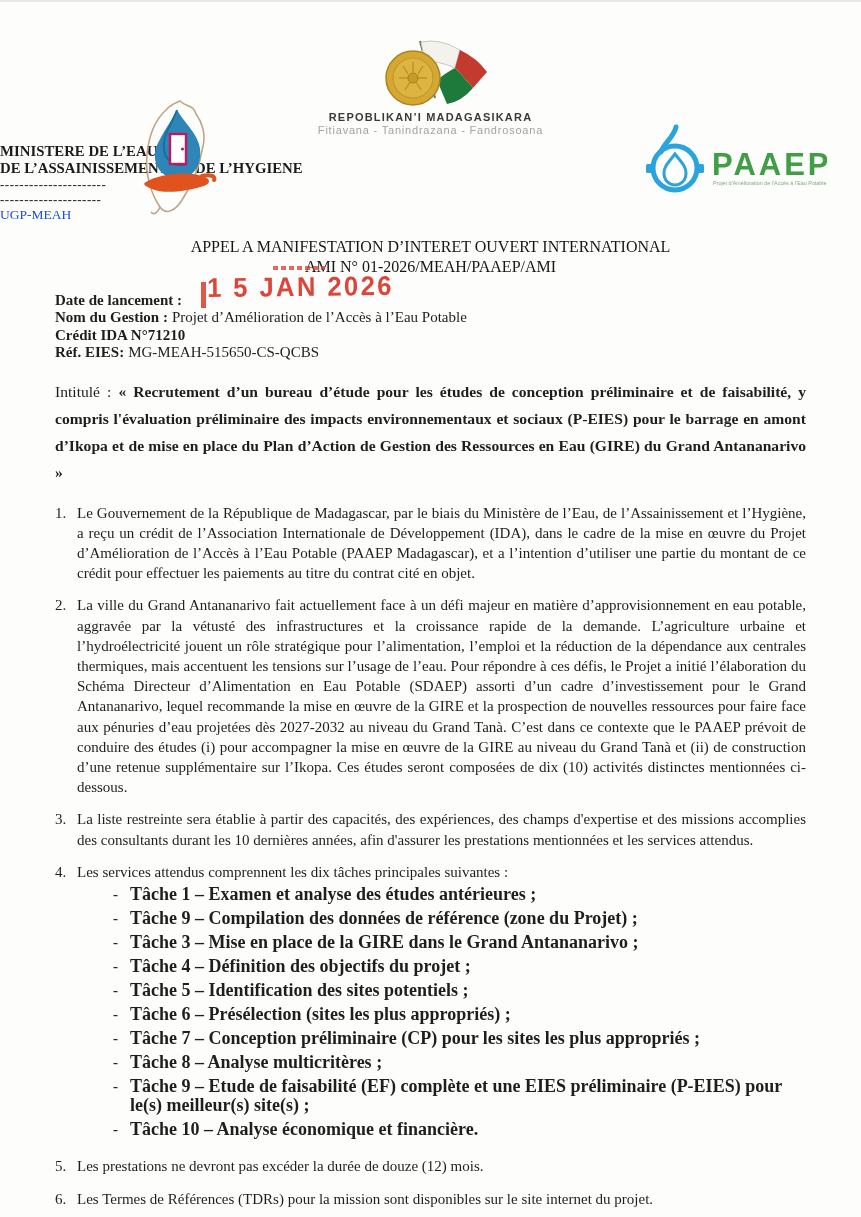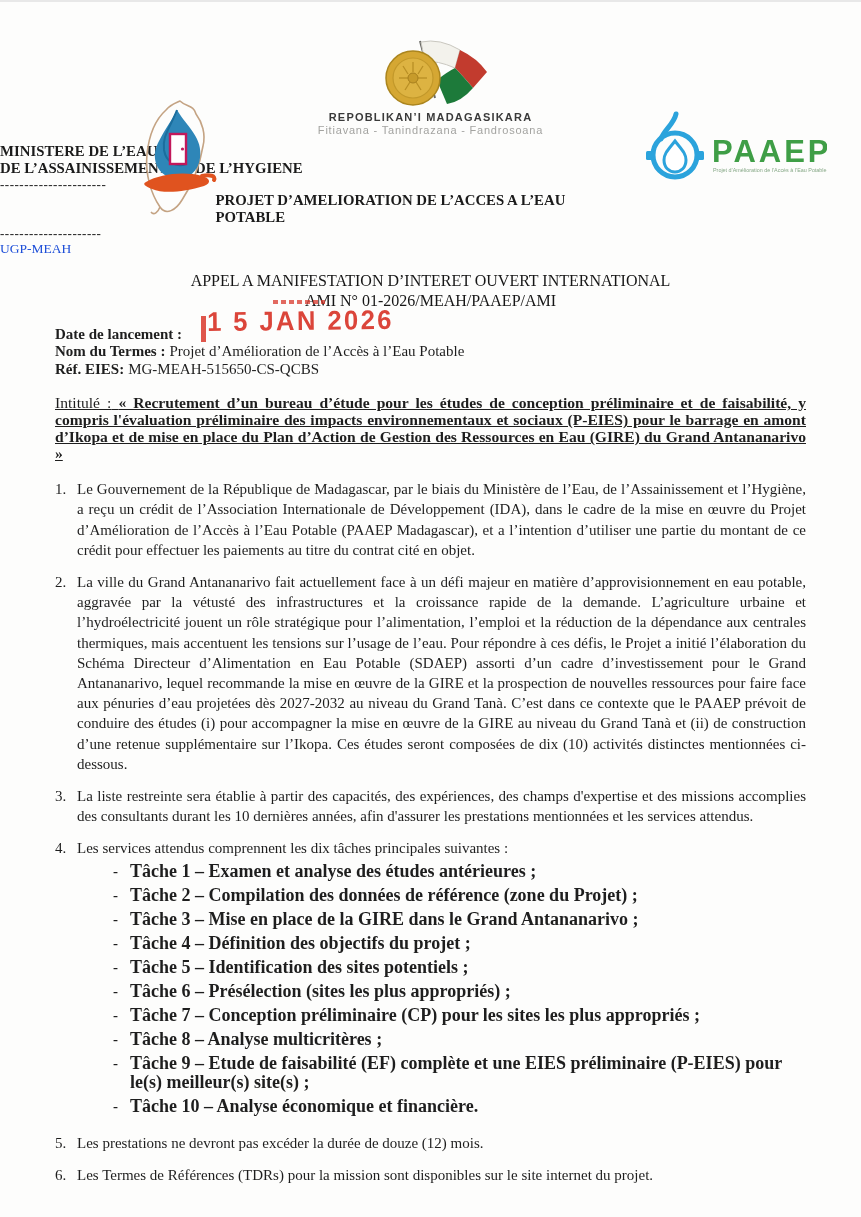--- a/index.html
+++ b/index.html
@@ -23,21 +23,21 @@
     font-weight: 700; font-size: 11px; letter-spacing: 1.2px;
     color: #3a3a3a; margin-top: 1px;
   }
   .emblem-motto {
     font-family: "Liberation Sans", sans-serif;
     font-size: 11px; letter-spacing: 0.8px; color: #a3a3a0; margin-top: 1px;
   }
 
   
   .logo-meah { position: absolute; left: 118px; top: 96px; }
-  .logo-paaep { position: absolute; left: 642px; top: 106px; }
+  .logo-paaep { position: absolute; left: 642px; top: 119px; }
 
   
   .header-center { margin-top: 7px; line-height: 17px; }
   .h-bold { font-weight: 700; font-size: 14.8px; color: #1b1b1b; }
   .h-sep { font-weight: 700; font-size: 13px; letter-spacing: 0.5px; line-height: 15px; color: #2a2a2a; }
   .h-unit { font-size: 13.5px; line-height: 16px; color: #1d4ed8; }
   .proj-block { width: 430px; margin: 0 auto; }
 
   
   .doc-title { text-align: center; margin-top: 14px; line-height: 20px; }
@@ -63,23 +63,22 @@
   }
   .stamp-dashes {
     position: absolute; left: 218px; top: -26px;
     width: 52px; height: 4px; opacity: 0.75;
     background: repeating-linear-gradient(90deg, #d9382c 0 5px, transparent 5px 8px);
   }
 
   
   .intitule {
     margin: 16px 55px 0 55px;
-    font-size: 15.6px; line-height: 17px;
+    font-size: 15.6px; line-height: 27px;
     text-align: justify;
-    text-decoration: underline;
   }
   .intitule .lbl { font-weight: 400; }
   .intitule .txt { font-weight: 700; }
 
   
   .num-list { margin: 17px 55px 0 55px; }
   .item { display: flex; margin-bottom: 12px; }
   .item .num { width: 22px; flex: none; font-size: 15px; line-height: 20.2px; }
   .item .body { flex: 1; font-size: 15px; line-height: 20.2px; text-align: justify; }
 
@@ -148,42 +147,41 @@
       <path d="M33,33 C39,41 44,45 44,52 C44,59.5 39,64 33,64 C27,64 22,59.5 22,52 C22,45 27,41 33,33 Z" fill="#ffffff" stroke="#2ba3dc" stroke-width="3"></path>
       <text x="70" y="54" font-family="Liberation Sans, sans-serif" font-size="31" font-weight="700" fill="#3f9e46" letter-spacing="3">PAAEP</text>
       <text x="71" y="64" font-family="Liberation Sans, sans-serif" font-size="5.4" fill="#86a886">Projet d’Amélioration de l’Accès à l’Eau Potable</text>
     </svg>
   </div>
 
   <div class="header-center">
     <div class="h-bold">MINISTERE DE L’EAU,</div>
     <div class="h-bold">DE L’ASSAINISSEMENT ET DE L’HYGIENE</div>
     <div class="h-sep">----------------------</div>
-    <div class="proj-block">
-      <div class="h-bold">PROJET D’AMELIORATION DE L’ACCES A L’EAU</div>
-      <div class="h-bold">POTABLE</div>
-    </div>
     <div class="h-sep">---------------------</div>
     <div class="h-unit">UGP-MEAH</div>
   </div>
 
   <div class="doc-title">
     <div>APPEL A MANIFESTATION D’INTERET OUVERT INTERNATIONAL</div>
     <div>AMI N° 01-2026/MEAH/PAAEP/AMI</div>
   </div>
 
   <div class="meta">
     <div class="stamp-dashes"></div>
     <div class="stamp-bar"></div>
     <div class="stamp">1 5 JAN 2026</div>
     <div>
       <b>Date de lancement :</b>
     </div>
     <div>
-      <b>Nom du Termes :</b><span class="val">Projet d’Amélioration de l’Accès à l’Eau Potable</span>
+      <b>Nom du Gestion :</b><span class="val">Projet d’Amélioration de l’Accès à l’Eau Potable</span>
+    </div>
+    <div>
+      <b>Crédit IDA N°71210</b>
     </div>
     <div>
       <b>Réf. EIES:</b><span class="val">MG-MEAH-515650-CS-QCBS</span>
     </div>
   </div>
 
   <div class="intitule">
     <span class="lbl">Intitulé :</span>
     <span class="txt">« Recrutement d’un bureau d’étude pour les études de conception préliminaire et de faisabilité, y compris l'évaluation préliminaire des impacts environnementaux et sociaux (P-EIES) pour le barrage en amont d’Ikopa et de mise en place du Plan d’Action de Gestion des Ressources en Eau (GIRE) du Grand Antananarivo »</span>
   </div>
@@ -209,21 +207,21 @@
       <div class="num">4.</div>
       <div class="body">
         <div>Les services attendus comprennent les dix tâches principales suivantes :</div>
         <div class="tasks">
           <div class="task-row">
             <div class="task-dash">-</div>
             <div class="task-text">Tâche 1 – Examen et analyse des études antérieures ;</div>
           </div>
           <div class="task-row">
             <div class="task-dash">-</div>
-            <div class="task-text">Tâche 2 – Compilation des données de référence (zone du Projet) ;</div>
+            <div class="task-text">Tâche 9 – Compilation des données de référence (zone du Projet) ;</div>
           </div>
           <div class="task-row">
             <div class="task-dash">-</div>
             <div class="task-text">Tâche 3 – Mise en place de la GIRE dans le Grand Antananarivo ;</div>
           </div>
           <div class="task-row">
             <div class="task-dash">-</div>
             <div class="task-text">Tâche 4 – Définition des objectifs du projet ;</div>
           </div>
           <div class="task-row">

